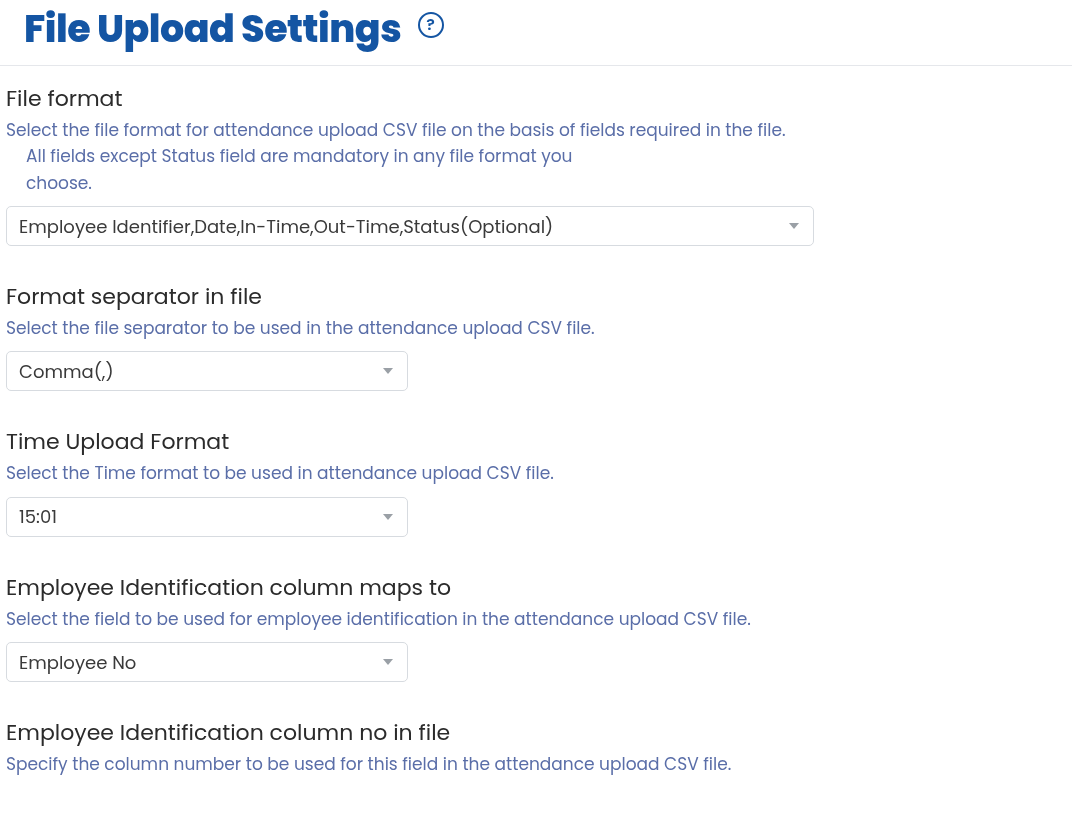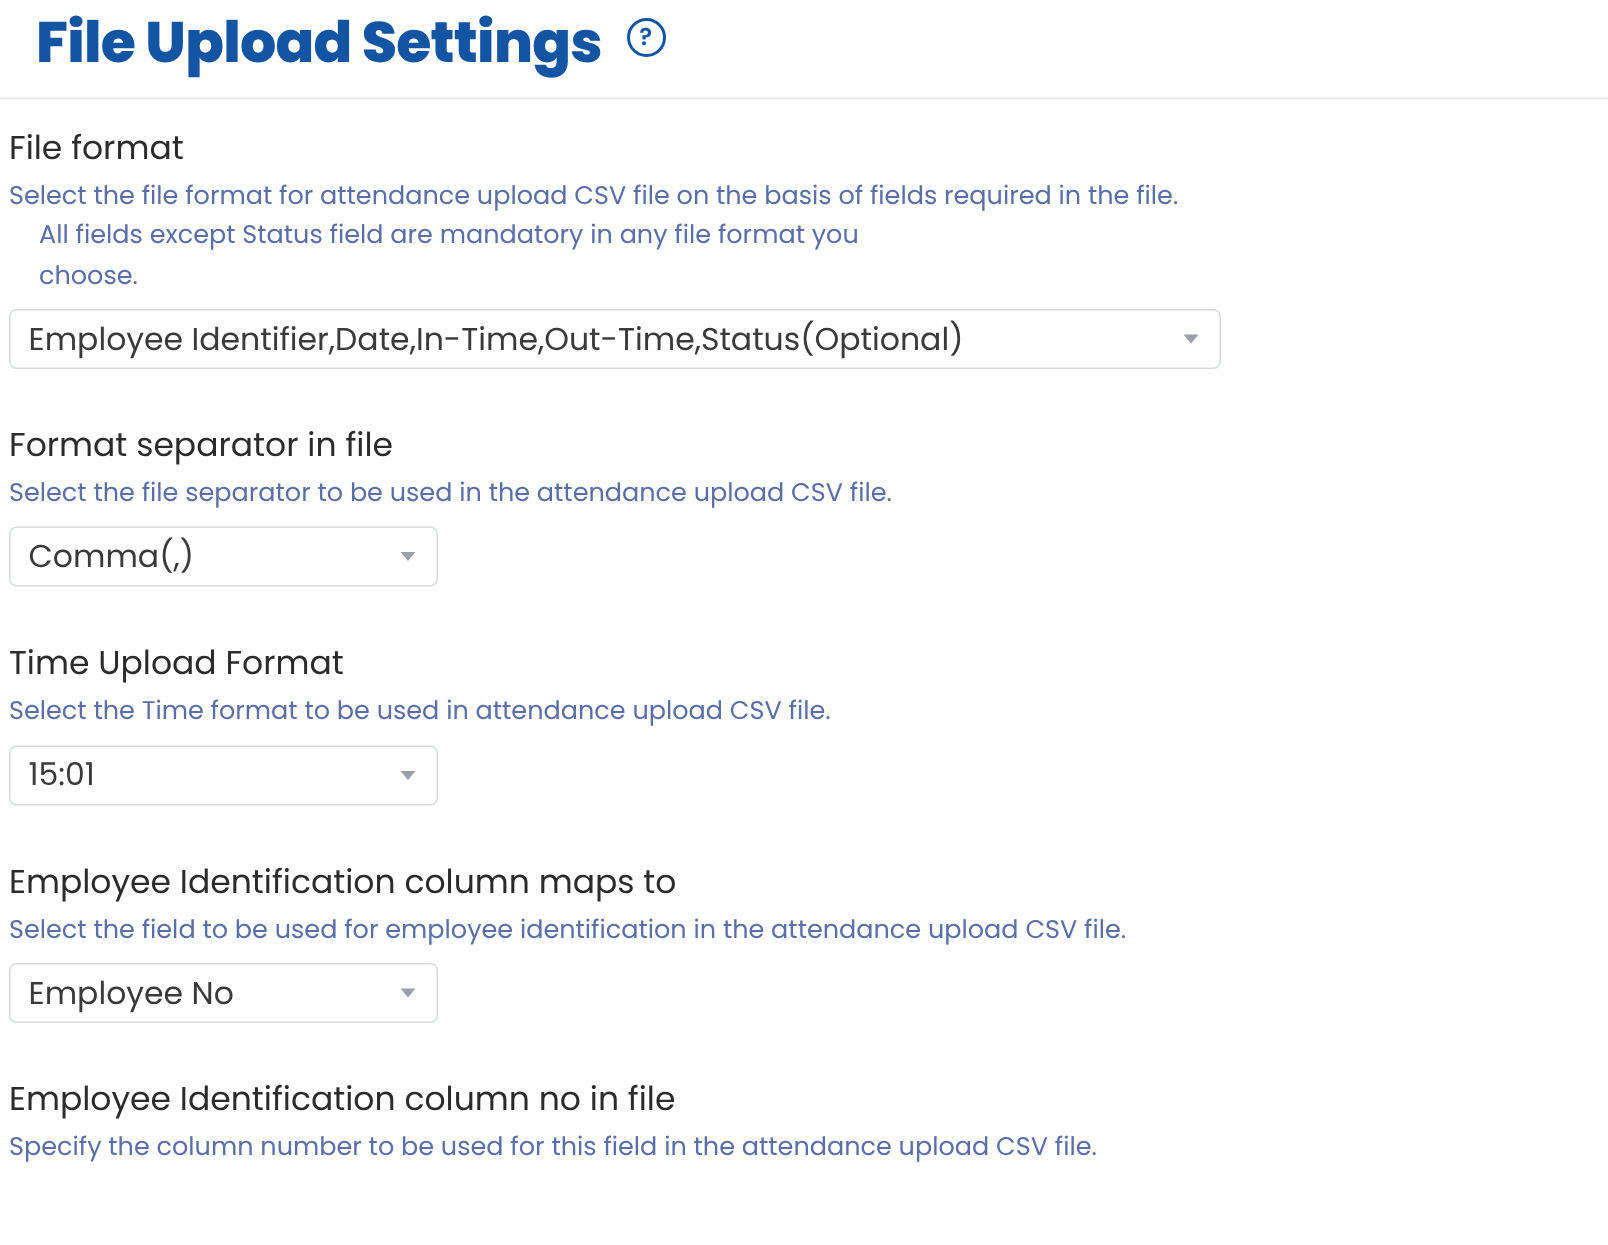--- a/index.html
+++ b/index.html
@@ -66,36 +66,36 @@
     margin-top: 10px;
     position: relative;
     height: 40px;
     border: 1px solid #d7dbe0;
     border-radius: 5px;
     background: #fff;
     cursor: pointer;
     display: flex;
     align-items: center;
     padding: 0 40px 0 12px;
-    font-size: 21px;
+    font-size: 18px;
     color: #3a3a3a;
   }
   .select-wrap .caret {
     position: absolute;
     right: 14px;
     top: 50%;
     transform: translateY(-50%);
     width: 0;
     height: 0;
     border-left: 5px solid transparent;
     border-right: 5px solid transparent;
     border-top: 6px solid #9aa0a6;
   }
   .w-wide { width: 808px; }
-  .w-sm   { width: 286px; }
+  .w-sm   { width: 402px; }
 </style>
 </head>
 <body>
 
 <div class="page">
 
   <div class="header-bar">
     <span class="page-title">File Upload Settings</span>
     <span class="help-icon">?</span>
   </div>

